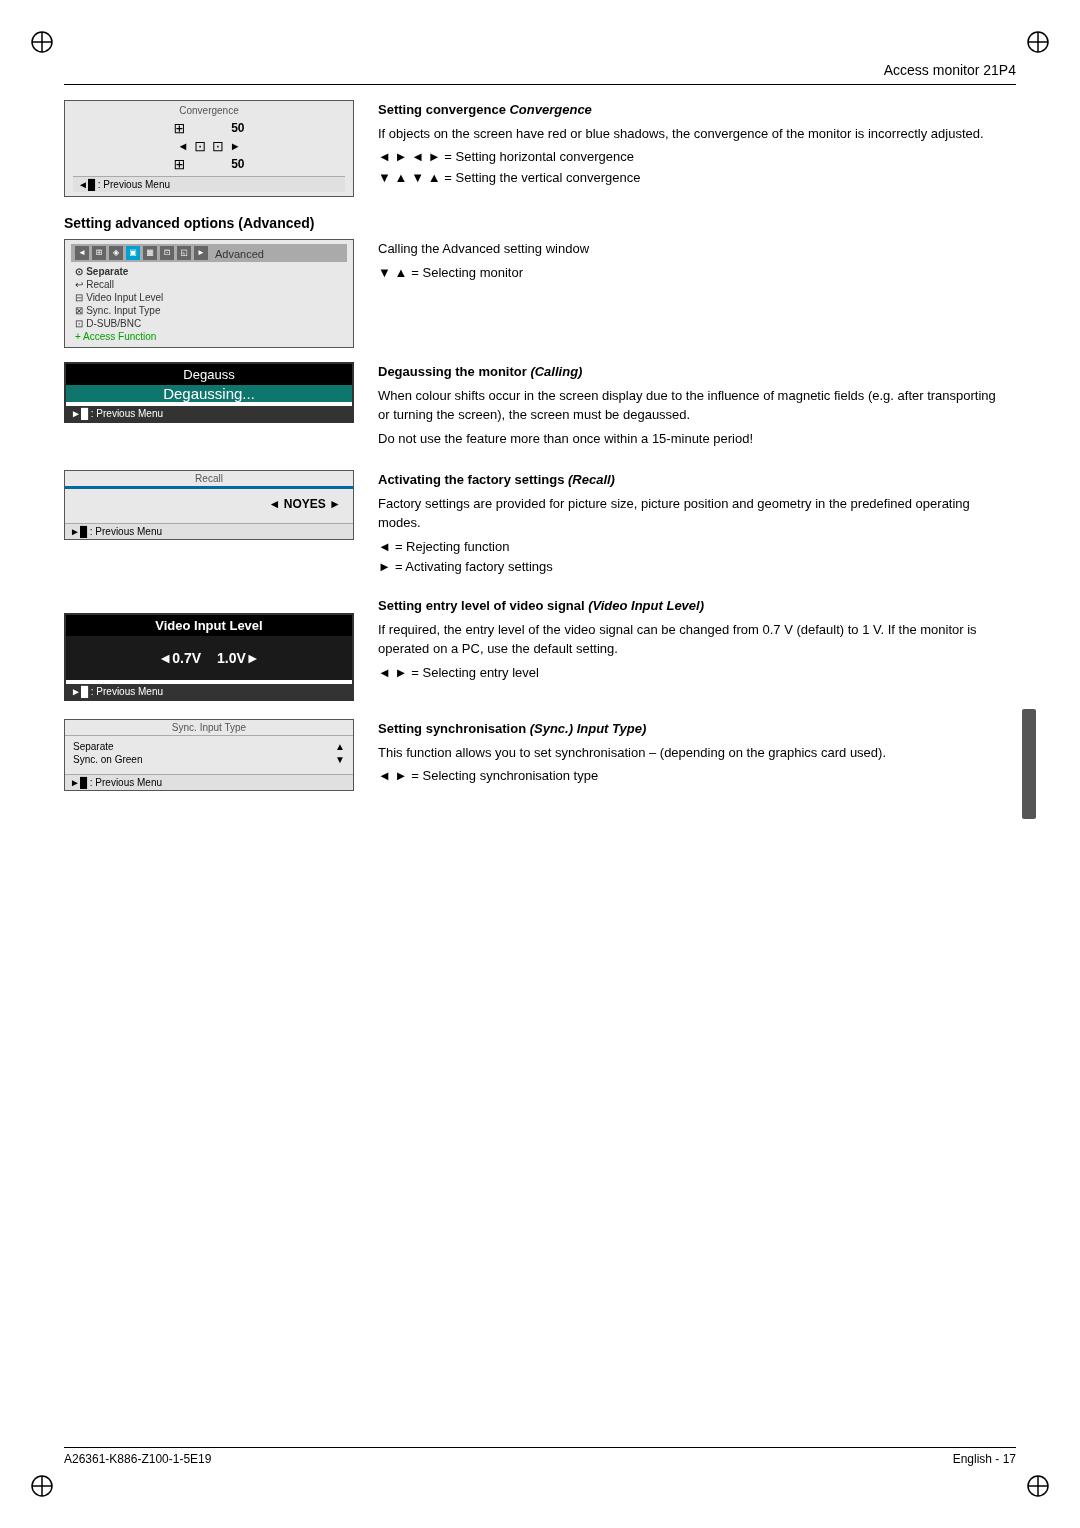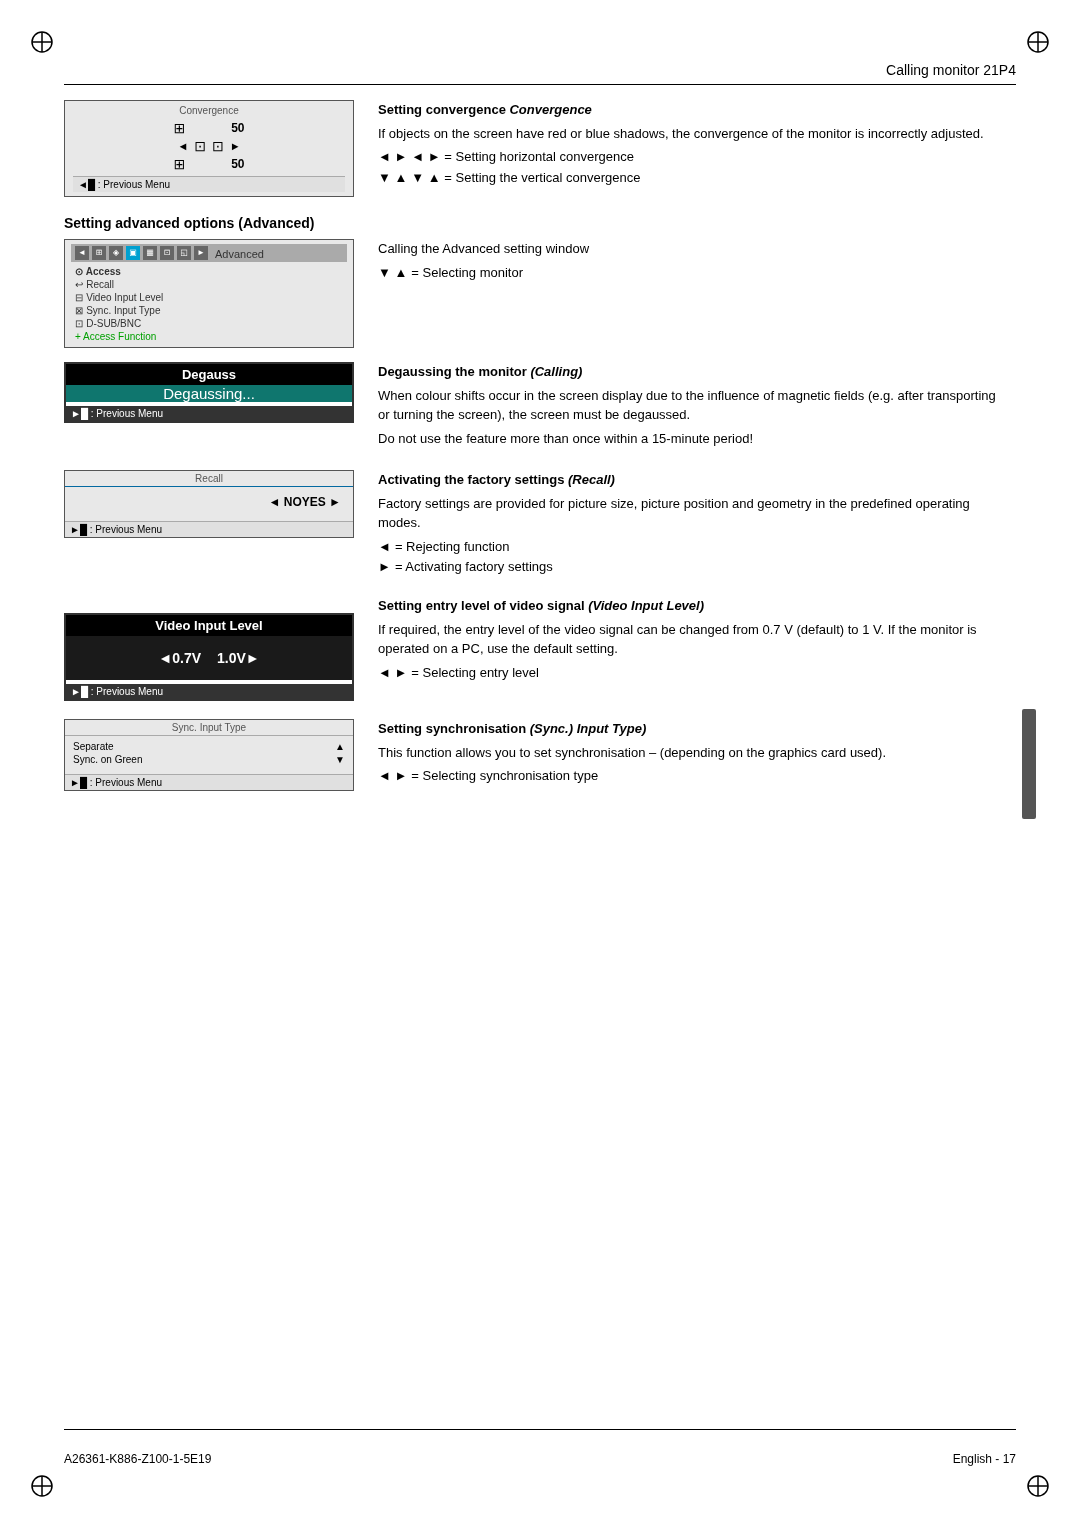--- a/index.html
+++ b/index.html
@@ -136,42 +136,42 @@
 
     
     .degauss-outer {
       border: 2px solid #333;
       background: #fff;
     }
     .degauss-header {
       background: #000;
       color: #fff;
       text-align: center;
-      font-weight: bold;
+      font-weight: normal;
       font-size: 13px;
       padding: 3px;
     }
     .degauss-body {
       background: #0f766e;
       text-align: center;
       color: #fff;
       font-size: 15px;
     }
 
     
     .recall-outer {
       border: 1.5px solid #555;
       background: #e8e8e8;
     }
     .recall-header {
       text-align: center;
       font-size: 10px;
       color: #555;
       padding: 2px;
-      border-bottom: 1px solid #0369a1;
+      border-bottom: 3px solid #0369a1;
     }
     .recall-body {
       display: flex;
       justify-content: flex-end;
       align-items: center;
       padding: 8px 12px;
       font-size: 12px;
       font-weight: bold;
     }
 
@@ -298,21 +298,21 @@
   <svg viewBox="0 0 24 24">
       <circle cx="12" cy="12" r="10" fill="none" stroke="#000" stroke-width="1.5"></circle>
       <line x1="12" y1="2" x2="12" y2="22" stroke="#000" stroke-width="1.5"></line>
       <line x1="2" y1="12" x2="22" y2="12" stroke="#000" stroke-width="1.5"></line>
     </svg>
 </div>
 
 <div style="position:absolute;right:44px;top:50%;transform:translateY(-50%);width:14px;height:110px;background:#555;border-radius:2px;"></div>
 
 <div style="position:absolute;top:62px;left:64px;right:64px;border-bottom:1px solid #000;padding-bottom:6px;display:flex;justify-content:flex-end;">
-  <span>Calling monitor 21P4</span>
+  <span>Access monitor 21P4</span>
 </div>
 
 <div style="position:absolute;top:100px;left:64px;right:80px;">
 
   <div class="section-row">
     <div class="left-panel">
 
       <div class="conv-outer">
         <div class="conv-header">Convergence</div>
         <div class="conv-row">
@@ -361,21 +361,21 @@
           <span class="adv-icon">⊞</span>
           <span class="adv-icon">◈</span>
           <span class="adv-icon-selected">▣</span>
           <span class="adv-icon">▦</span>
           <span class="adv-icon">⊡</span>
           <span class="adv-icon">◱</span>
           <span class="adv-icon">►</span>
           <span class="adv-text" style="margin-left:4px;font-size:11px;color:#333;">Advanced</span>
         </div>
 
-        <div class="adv-menu-item-selected">⊙ Access</div>
+        <div class="adv-menu-item-selected">⊙ Separate</div>
         <div class="adv-menu-item">↩ Recall</div>
         <div class="adv-menu-item">⊟ Video Input Level</div>
         <div class="adv-menu-item">⊠ Sync. Input Type</div>
         <div class="adv-menu-item">⊡ D-SUB/BNC</div>
         <div class="access-func">+ Access Function</div>
       </div>
     </div>
     <div class="right-panel">
       <div class="desc-text">Calling the Advanced setting window</div>
       <div class="bullet-item">
@@ -478,16 +478,16 @@
       <div class="desc-text">This function allows you to set synchronisation – (depending on the graphics card used).</div>
       <div class="bullet-item">
         <span>◄ ►</span>
         <span style="font-size:13px;"> = Selecting synchronisation type</span>
       </div>
     </div>
   </div>
 
 </div>
 
-<div style="position:absolute;bottom:62px;left:64px;right:64px;border-top:1px solid #000;padding-top:22px;display:flex;justify-content:space-between;font-size:12px;">
+<div style="position:absolute;bottom:62px;left:64px;right:64px;border-top:1px solid #000;padding-top:4px;display:flex;justify-content:space-between;font-size:12px;">
   <span>A26361-K886-Z100-1-5E19</span>
   <span>English - 17</span>
 </div>
 
 </body></html>

